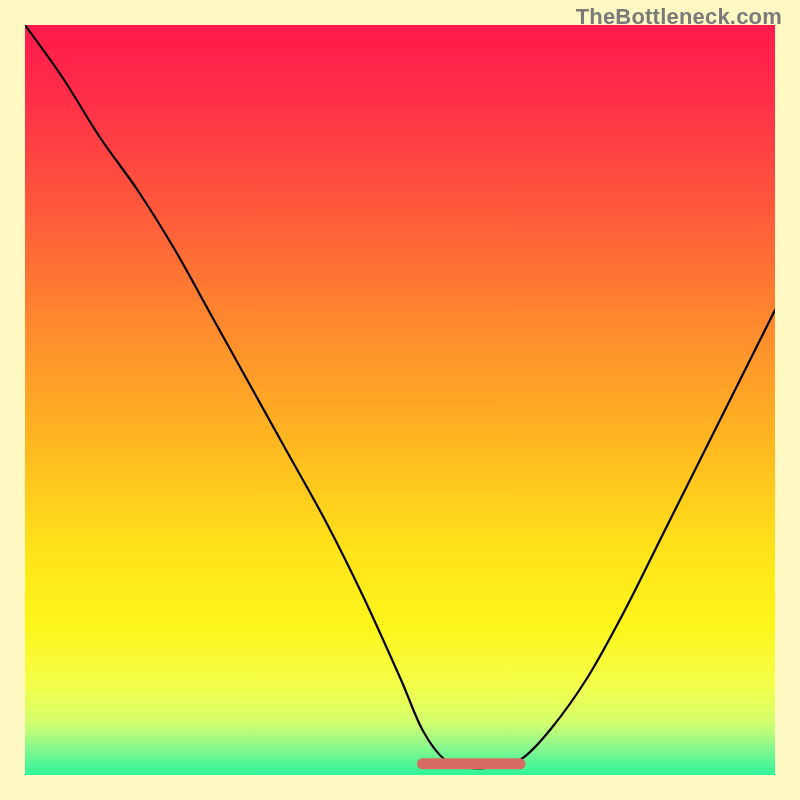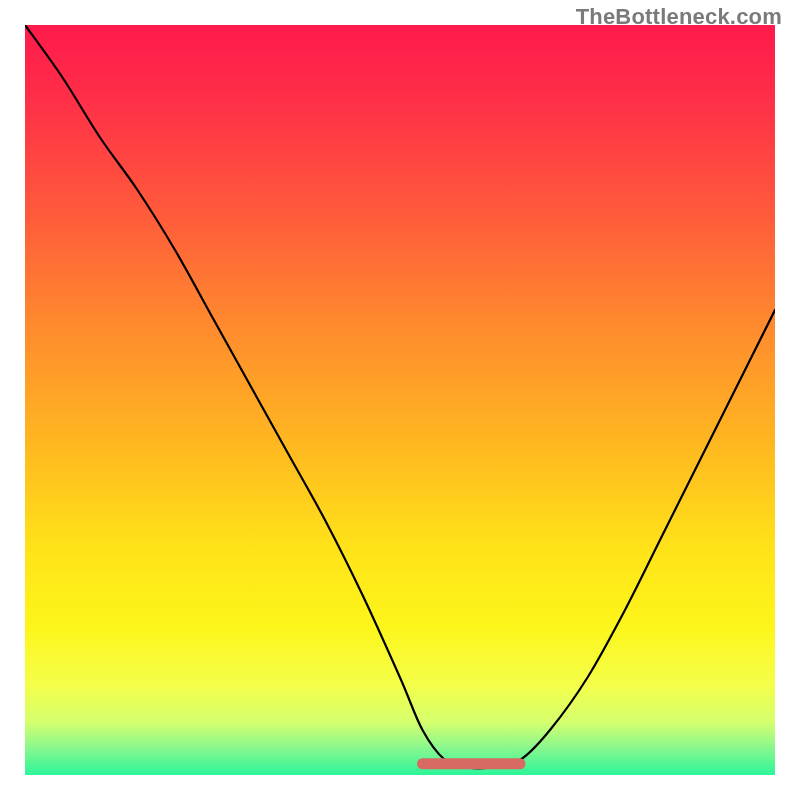--- a/index.html
+++ b/index.html
@@ -8,21 +8,21 @@
     width: 800px;
     height: 800px;
     background: #000;
     overflow: hidden;
     font-family: Arial, Helvetica, sans-serif;
   }
   .frame {
     position: relative;
     width: 800px;
     height: 800px;
-    background: #ffffff;
+    background: #fef9c3;
   }
   .watermark {
     position: absolute;
     top: 4px;
     right: 18px;
     color: #7a7a7a;
     font-size: 22px;
     font-weight: 600;
     letter-spacing: 0.2px;
     z-index: 10;

